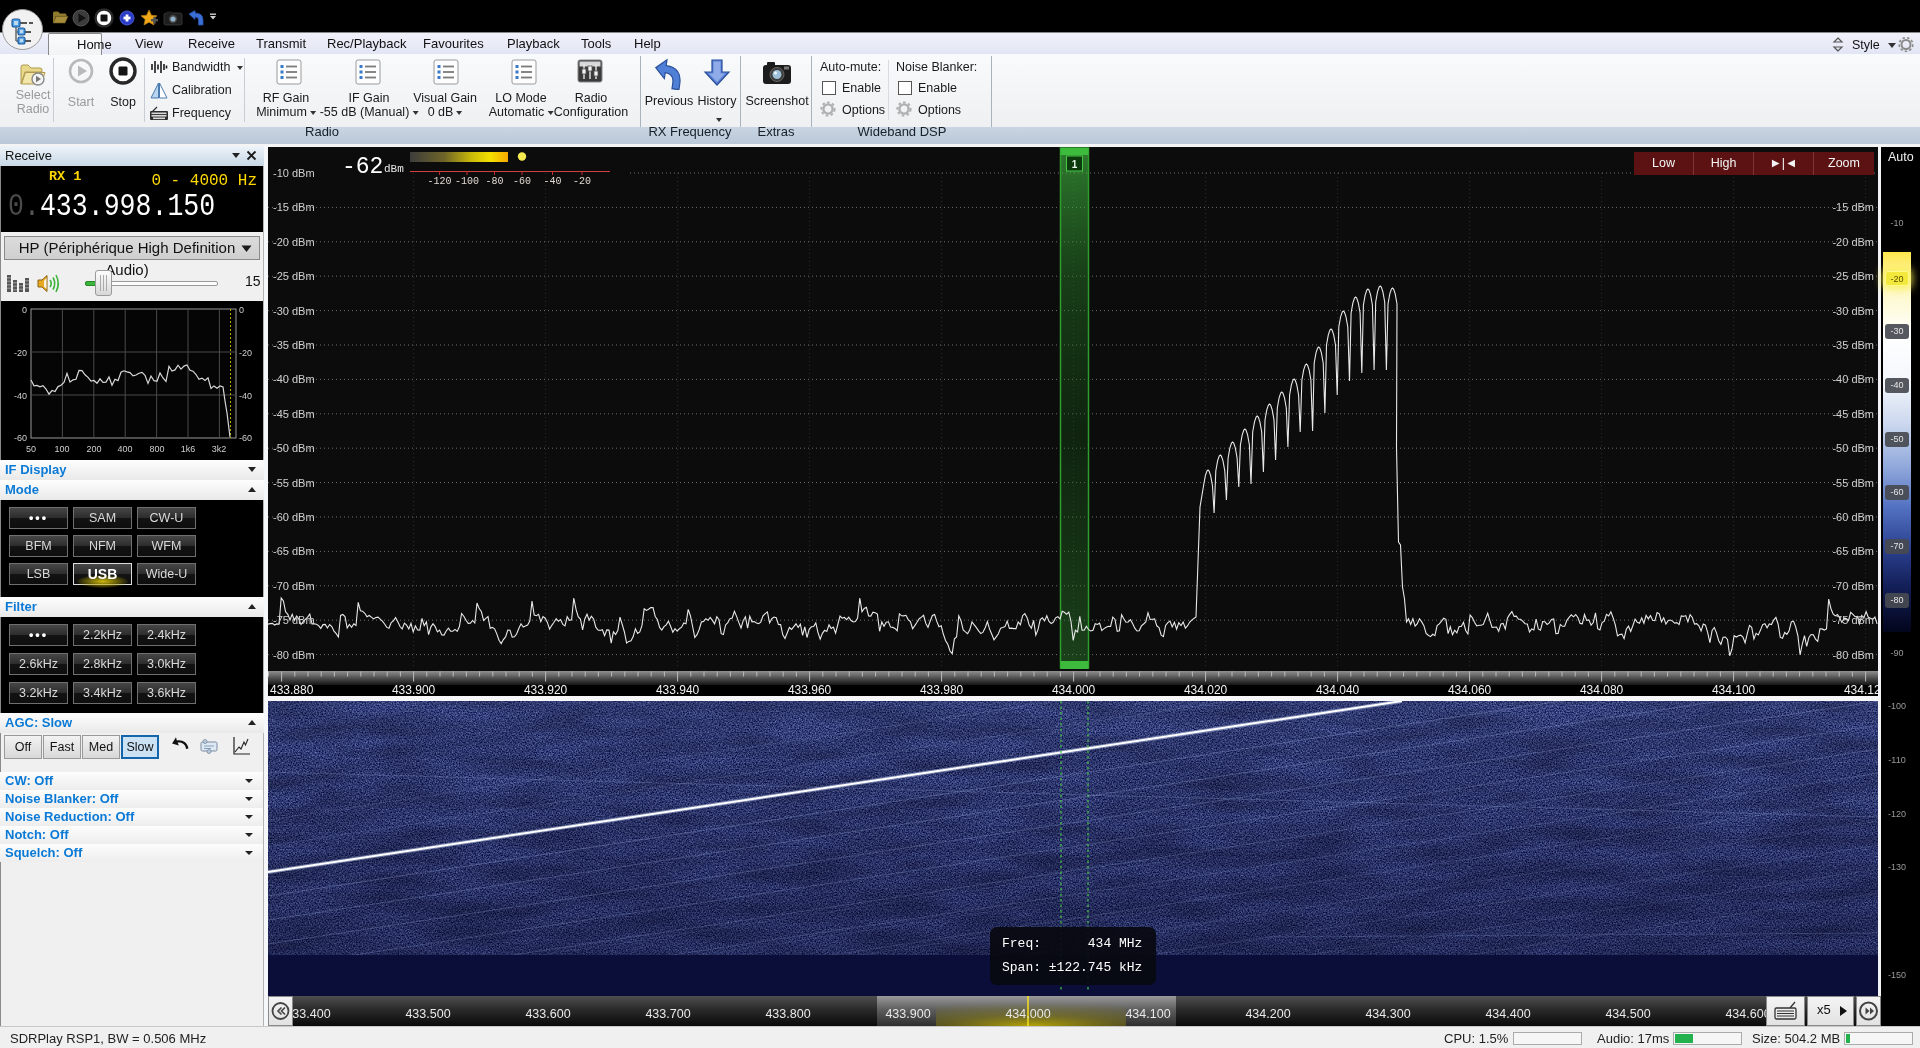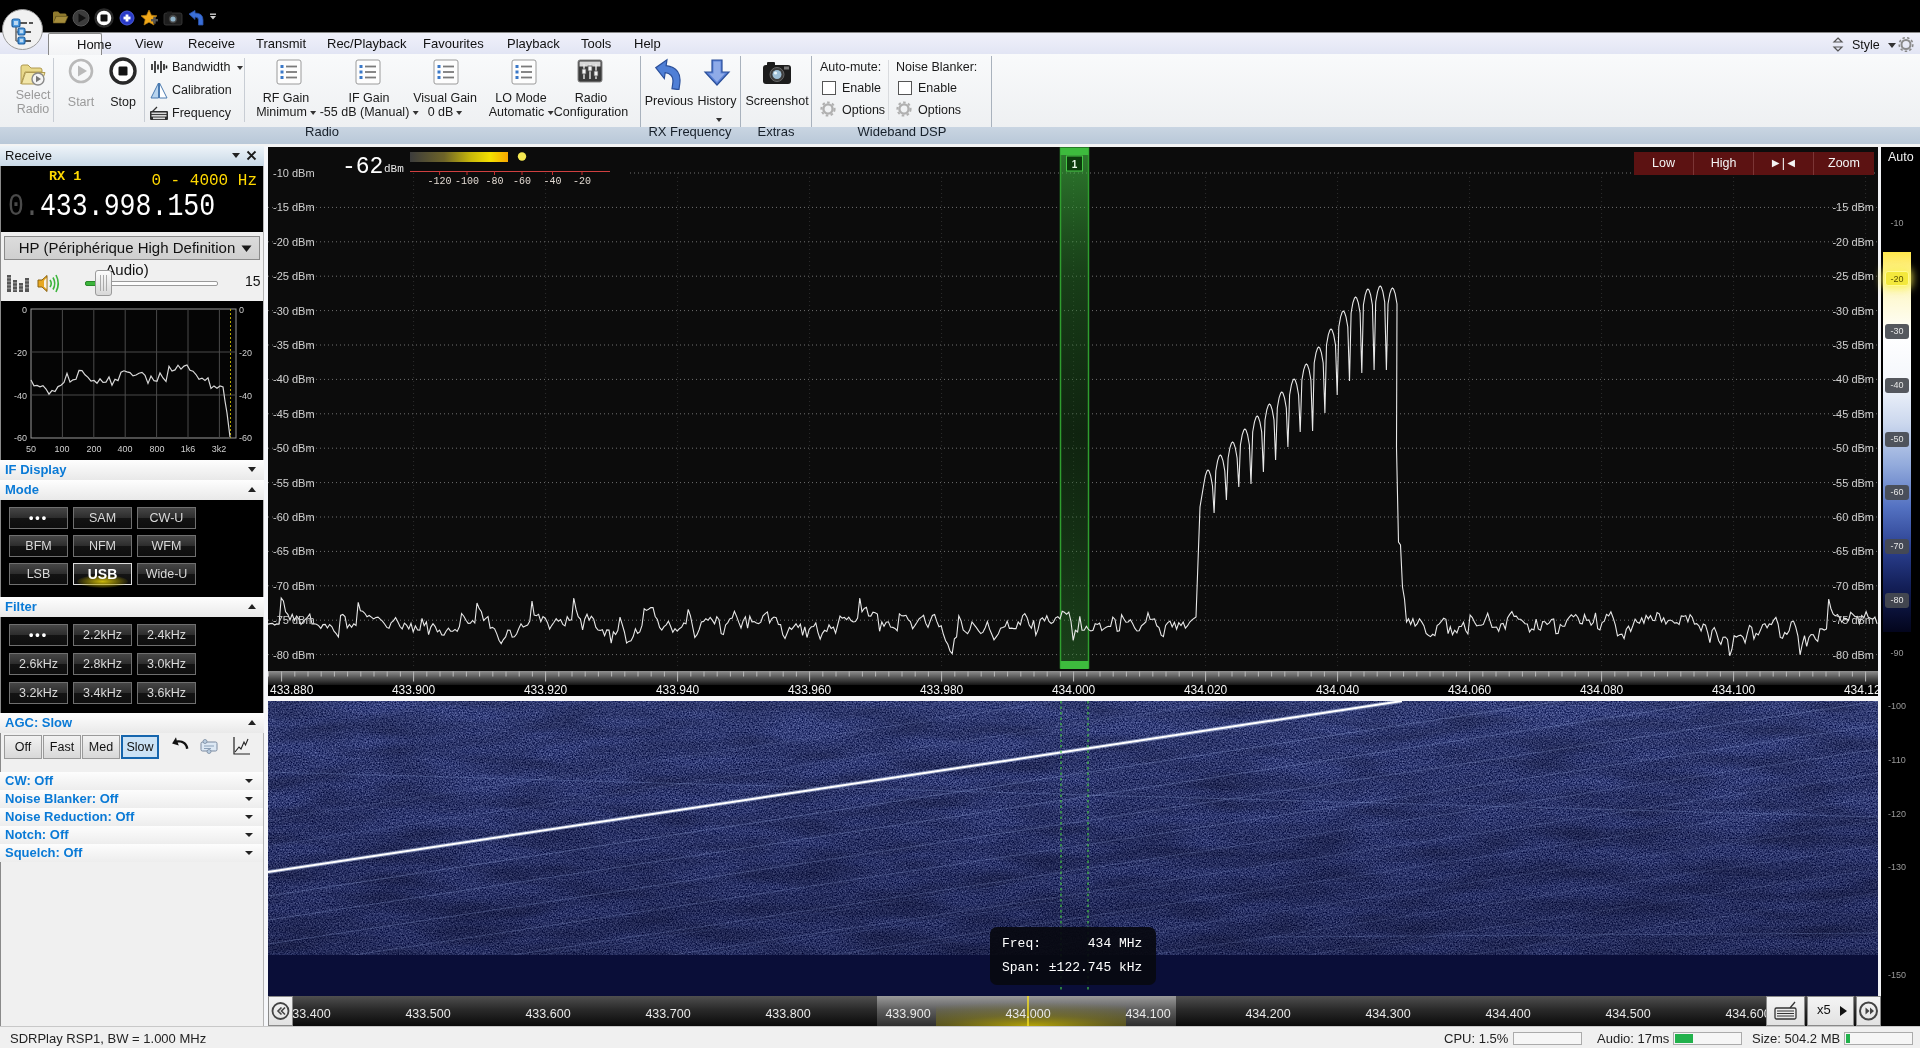--- a/index.html
+++ b/index.html
@@ -986,21 +986,21 @@
   <div class="chiplbl" style="top:501px;">-90</div>
   <div class="chiplbl" style="top:554px;">-100</div>
   <div class="chiplbl" style="top:608px;">-110</div>
   <div class="chiplbl" style="top:662px;">-120</div>
   <div class="chiplbl" style="top:715px;">-130</div>
   <div class="chiplbl" style="top:769px;margin-left:37px;">-140</div>
   <div class="chiplbl" style="top:823px;">-150</div>
 </div>
 
 <div class="abs" id="statusbar">
-  <div class="abs" style="left:10px;top:4px;">SDRPlay RSP1, BW = 1.000 MHz</div>
+  <div class="abs" style="left:10px;top:4px;">SDRPlay RSP1, BW = 0.506 MHz</div>
   <div class="abs" style="left:1444px;top:4px;">CPU: 1.5%</div>
   <div class="pbar" style="left:1513px;"></div>
   <div class="abs" style="left:1597px;top:4px;">Audio: 17ms</div>
   <div class="pbar" style="left:1673px;">
       <div style="position:absolute;left:1px;top:1px;width:18px;height:9px;background:#22b14c;"></div>
     </div>
   <div class="abs" style="left:1752px;top:4px;">Size: 504.2 MB</div>
   <div class="pbar" style="left:1844px;">
       <div style="position:absolute;left:1px;top:1px;width:4px;height:9px;background:#22b14c;"></div>
     </div>

